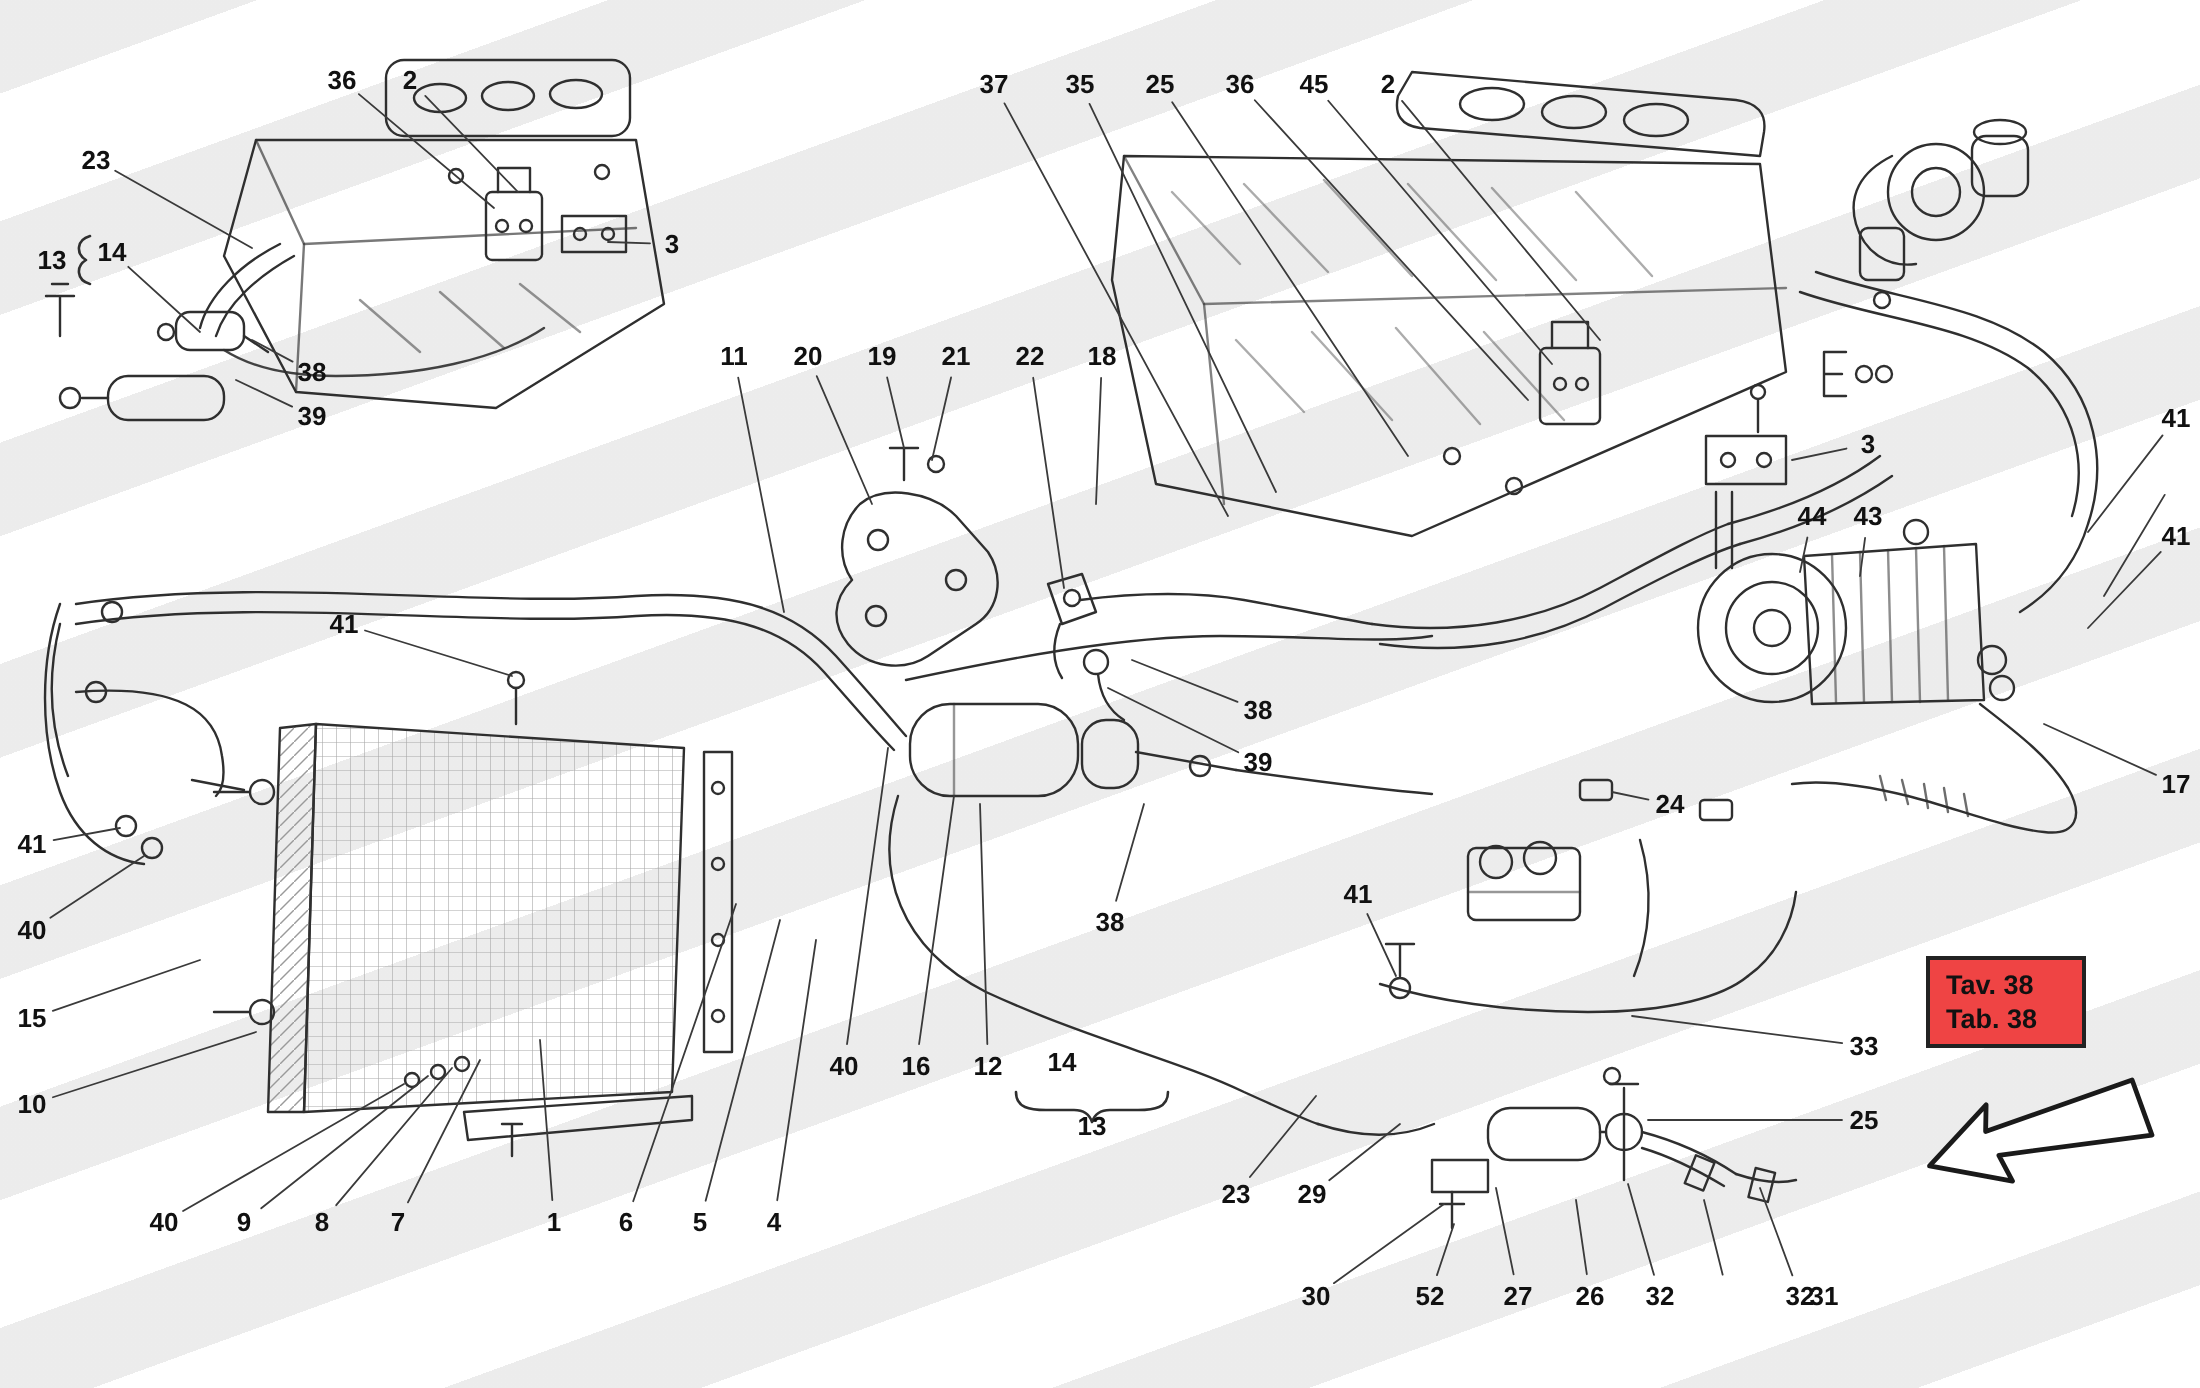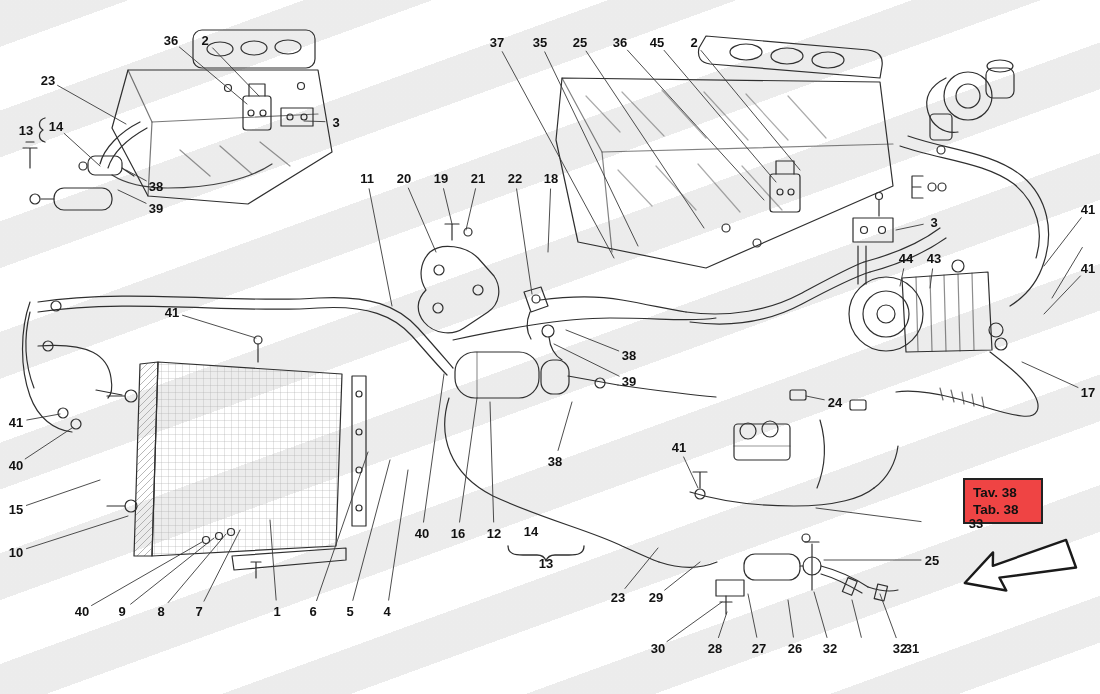--- a/index.html
+++ b/index.html
@@ -362,26 +362,26 @@
       <div class="callout" style="left: 629px; top: 355px;">38</div>
       <div class="callout" style="left: 629px; top: 381px;">39</div>
       <div class="callout" style="left: 835px; top: 402px;">24</div>
       <div class="callout" style="left: 679px; top: 447px;">41</div>
       <div class="callout" style="left: 422px; top: 533px;">40</div>
       <div class="callout" style="left: 458px; top: 533px;">16</div>
       <div class="callout" style="left: 494px; top: 533px;">12</div>
       <div class="callout" style="left: 531px; top: 531px;">14</div>
       <div class="callout" style="left: 546px; top: 563px;">13</div>
       <div class="callout" style="left: 555px; top: 461px;">38</div>
-      <div class="callout" style="left: 976px; top: 523px;">33</div>
+      <div class="callout" style="left: 932px; top: 523px;">33</div>
       <div class="callout" style="left: 932px; top: 560px;">25</div>
       <div class="callout" style="left: 618px; top: 597px;">23</div>
       <div class="callout" style="left: 656px; top: 597px;">29</div>
       <div class="callout" style="left: 658px; top: 648px;">30</div>
-      <div class="callout" style="left: 715px; top: 648px;">28</div>
+      <div class="callout" style="left: 715px; top: 648px;">52</div>
       <div class="callout" style="left: 759px; top: 648px;">27</div>
       <div class="callout" style="left: 795px; top: 648px;">26</div>
       <div class="callout" style="left: 830px; top: 648px;">32</div>
       <div class="callout" style="left: 912px; top: 648px;">31</div>
       <div class="callout" style="left: 900px; top: 648px;">32</div>
     </div>
 
 </div>
 
 </body></html>

